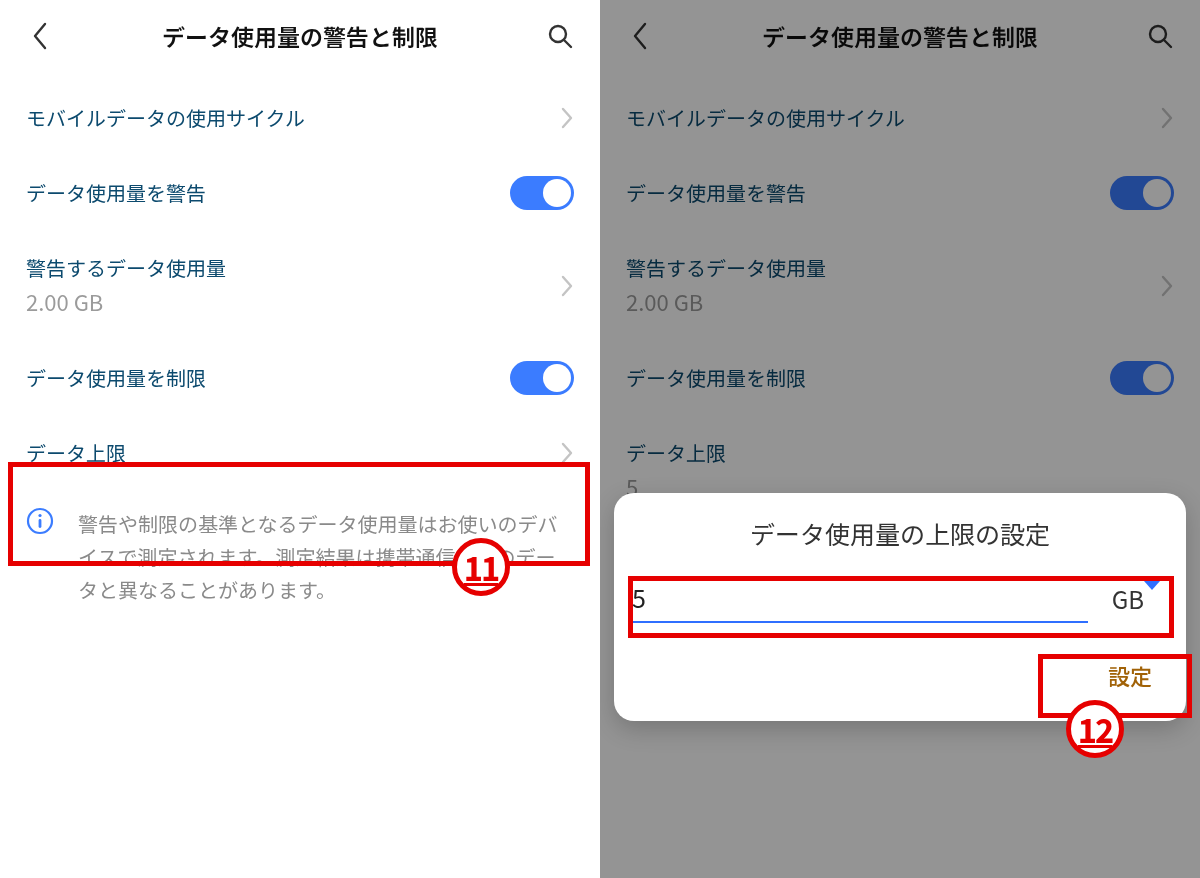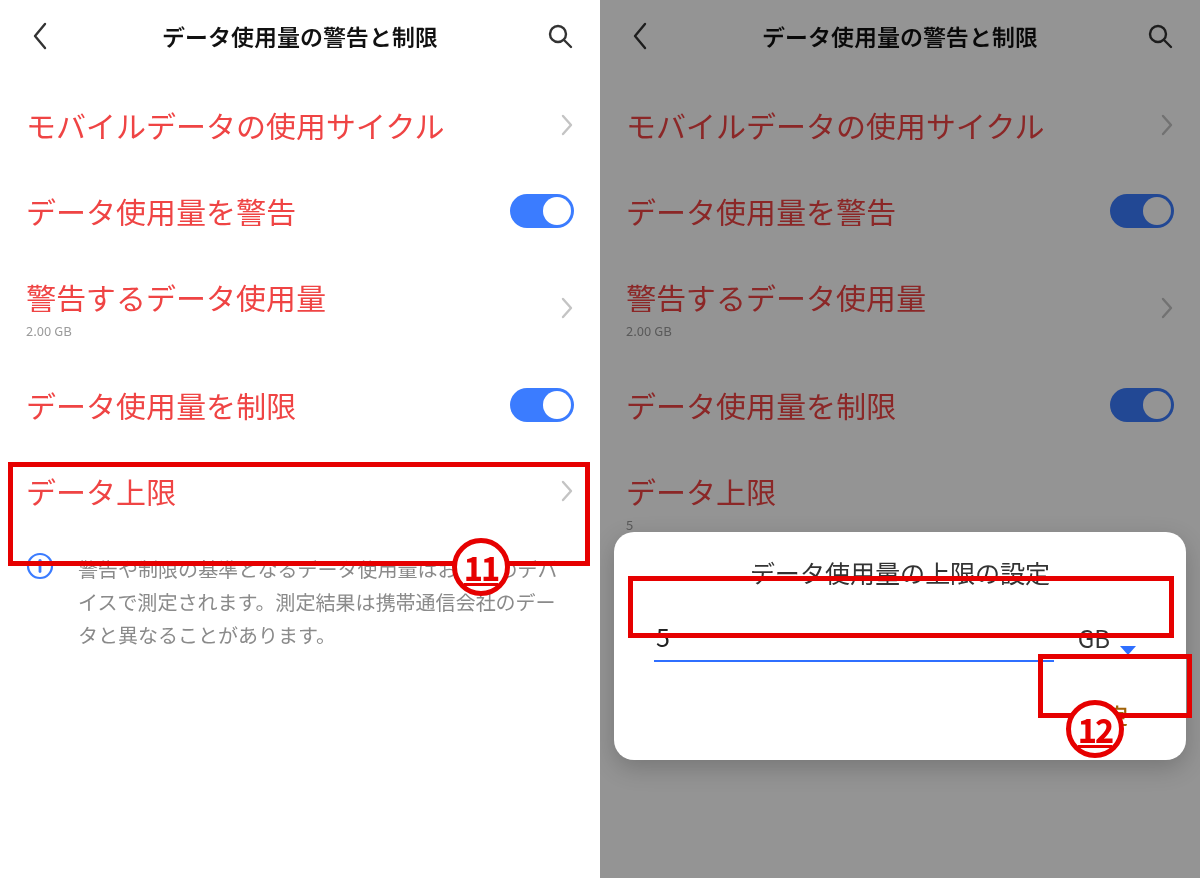--- a/index.html
+++ b/index.html
@@ -56,26 +56,26 @@
     .list { padding-top: 10px; }
     .row {
       padding: 22px 26px;
       display: flex;
       align-items: center;
       justify-content: space-between;
       min-height: 72px;
     }
     .row .left { flex: 1; }
     .row-title {
-      font-size: 30px;
-      color: #ef4444;
+      font-size: 20px;
+      color: #0c4a6e;
       line-height: 1.4;
     }
     .row-sub {
-      font-size: 13px;
+      font-size: 22px;
       color: #9b9b9b;
       margin-top: 3px;
     }
     .chevron svg { display: block; }
     .toggle {
       width: 64px;
       height: 34px;
       border-radius: 17px;
       background: #3b7cff;
       position: relative;
@@ -122,24 +122,24 @@
       color: #e60000;
       z-index: 25;
       pointer-events: none;
       letter-spacing: -2px;
       text-decoration: underline;
     }
     .dialog {
       position: absolute;
       left: 14px;
       right: 14px;
-      top: 532px;
+      top: 493px;
       background: #fff;
       border-radius: 20px;
-      padding: 22px 36px 20px;
+      padding: 22px 12px 20px;
       z-index: 10;
       box-shadow: 0 8px 24px rgba(0,0,0,0.2);
     }
     .dialog-title {
       font-size: 25px;
       color: #333;
       text-align: center;
       margin-bottom: 18px;
     }
     .dialog-body {
@@ -149,22 +149,21 @@
     }
     .input-area {
       flex: 1;
       border-bottom: 2px solid #2f6fff;
       padding: 4px 2px 6px;
       font-size: 25px;
       color: #222;
     }
     .unit-select {
       display: flex;
-      align-items: flex-end;
-      gap: 10px;
+      align-items: flex-start;
       padding: 4px 10px 6px 24px;
       font-size: 24px;
       color: #333;
       cursor: pointer;
     }
     .unit-select .caret {
       width: 0; height: 0;
       border-left: 8px solid transparent;
       border-right: 8px solid transparent;
       border-top: 9px solid #2f6fff;

